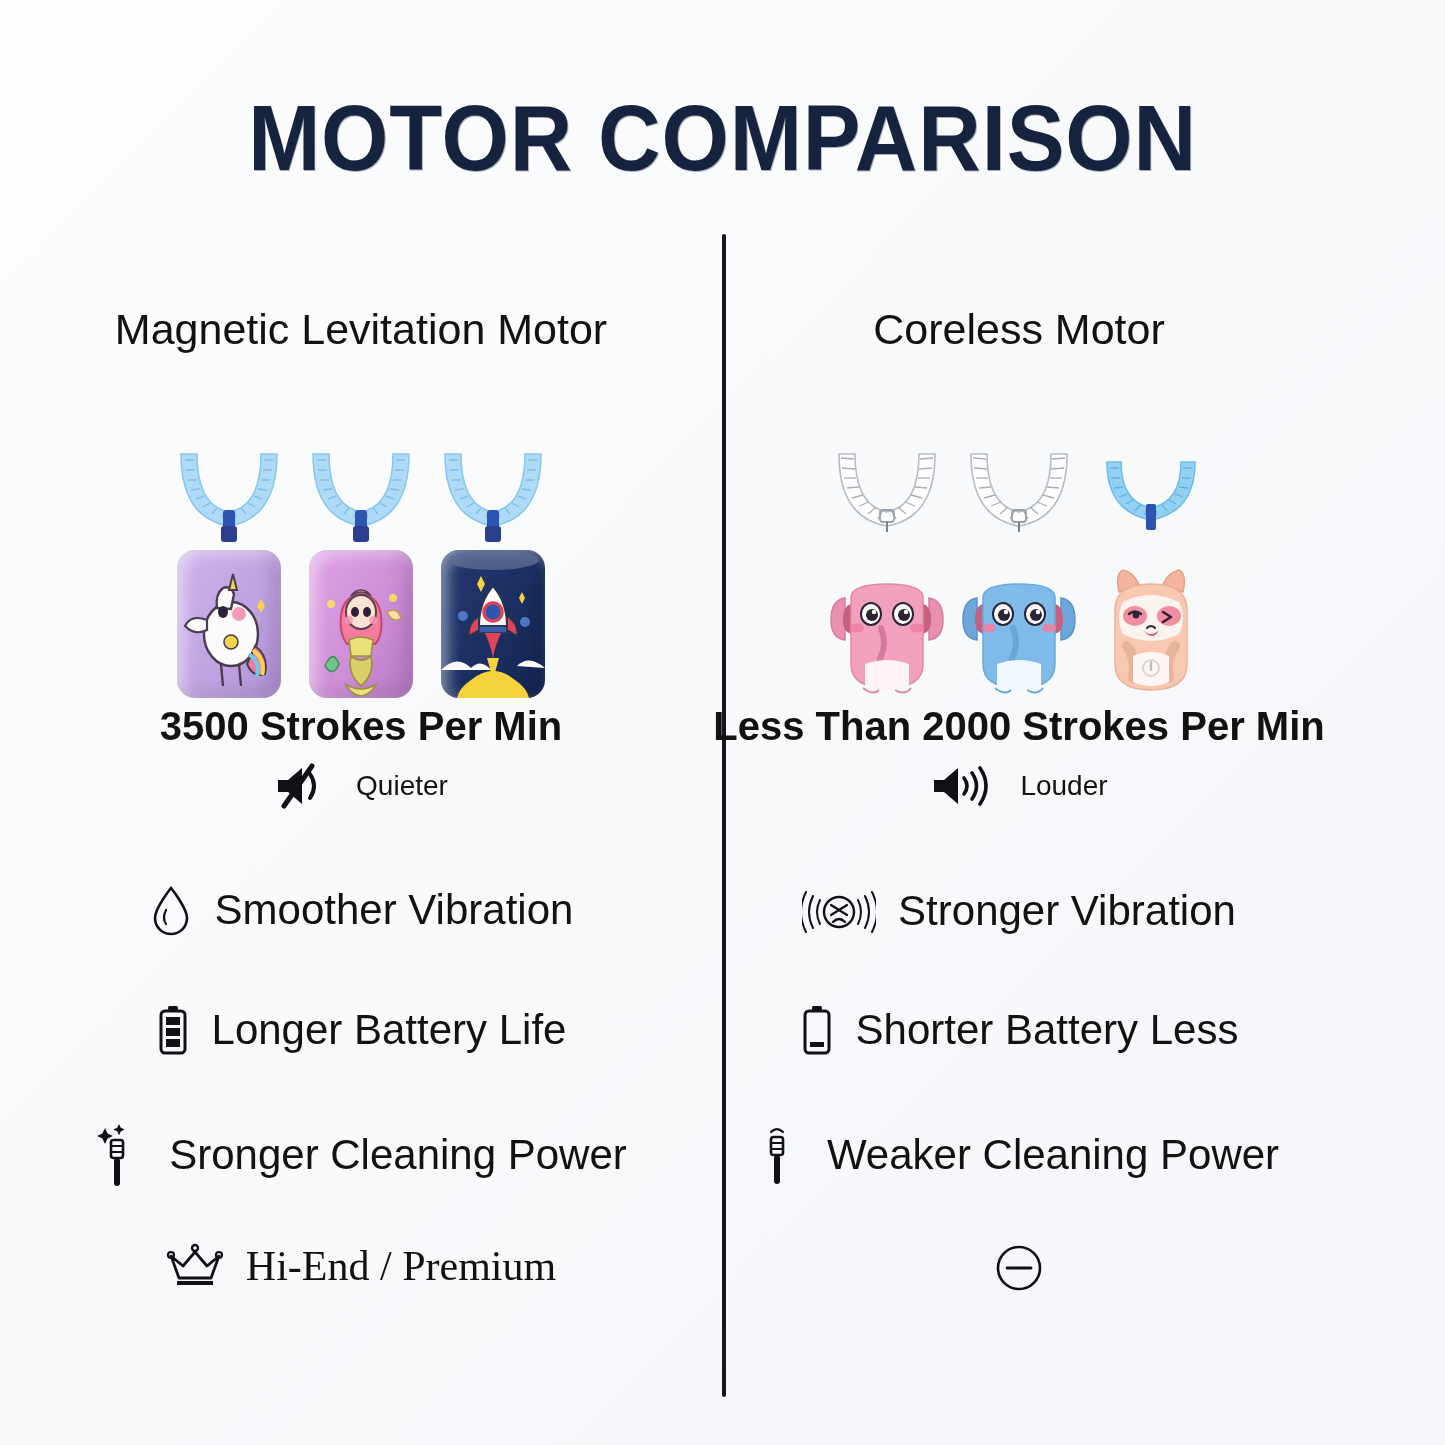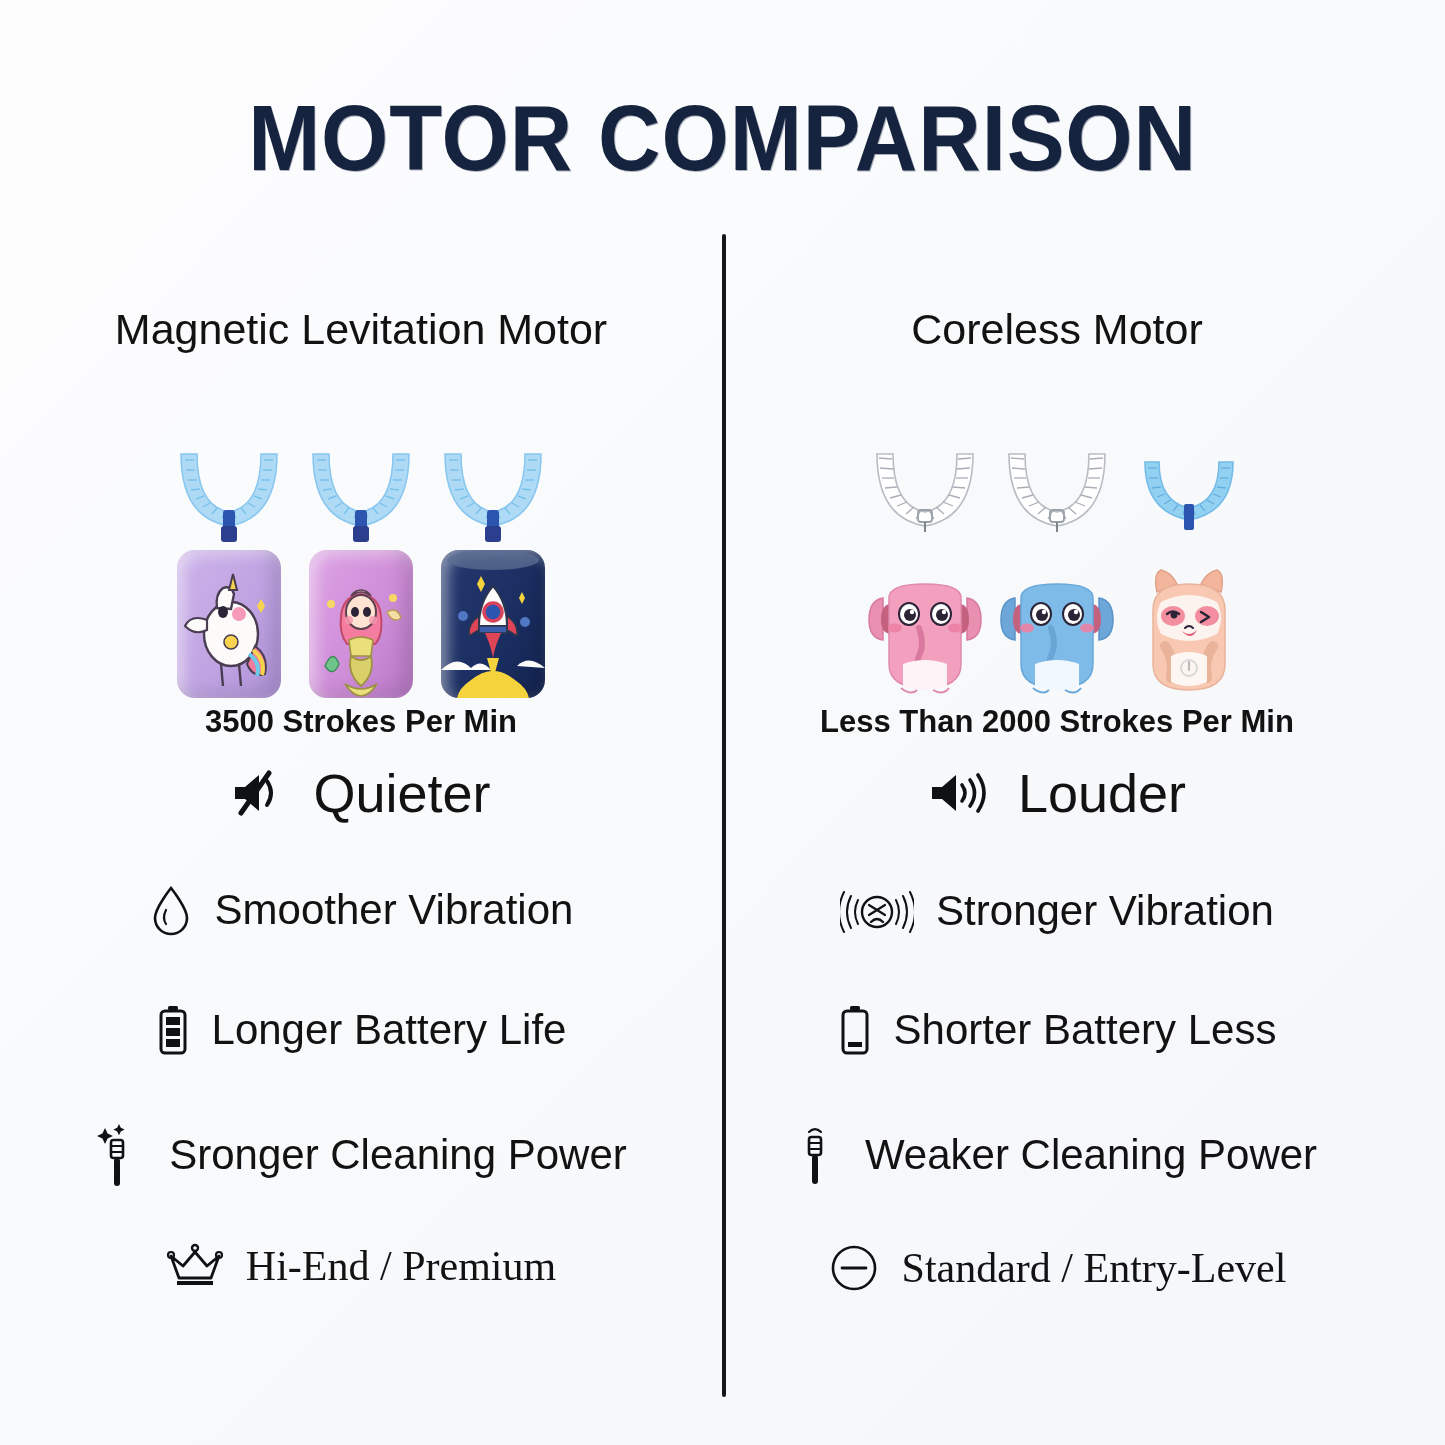--- a/index.html
+++ b/index.html
@@ -49,21 +49,21 @@
     border-radius: 2px;
   }
 
   
   .col {
     position: absolute;
     top: 0;
     height: 1445px;
   }
   .col-left  { left: 0px;   width: 722px; border-radius: 32px; }
-  .col-right { left: 727px; width: 660px; }
+  .col-right { left: 689px; width: 660px; }
 
   .col-head {
     position: absolute;
     top: 296px;
     left: 0;
     width: 100%;
     text-align: center;
     font-size: 43px;
     line-height: 1.55;
     color: #121212;
@@ -134,38 +134,38 @@
     height: 146px;
   }
 
   
   .strokes {
     position: absolute;
     top: 704px;
     left: 0;
     width: 100%;
     text-align: center;
-    font-size: 31px;
+    font-size: 40px;
     font-weight: bold;
     color: #121212;
   }
 
   
   .sound-row {
     position: absolute;
     top: 762px;
     left: 0;
     width: 100%;
     display: flex;
     align-items: center;
     justify-content: center;
     gap: 26px;
   }
   .sound-label {
-    font-size: 54px;
+    font-size: 28px;
     color: #121212;
   }
 
   
   .feature {
     position: absolute;
     left: 0;
     width: 100%;
     display: flex;
     align-items: center;
@@ -614,18 +614,17 @@
       <span class="label">Weaker Cleaning Power</span>
     </div>
 
     <div class="feature f4">
       <span class="ficon">
         <svg width="52" height="52" viewBox="0 0 52 52">
           <circle cx="26" cy="26" r="21" fill="none" stroke="#101114" stroke-width="2.6"></circle>
           <line x1="14" y1="26" x2="38" y2="26" stroke="#101114" stroke-width="2.8" stroke-linecap="round"></line>
         </svg>
       </span>
-      <span class="label">Standard / Entry-Level</span>
     </div>
 
   </div>
 
 </div>
 
 </body></html>

